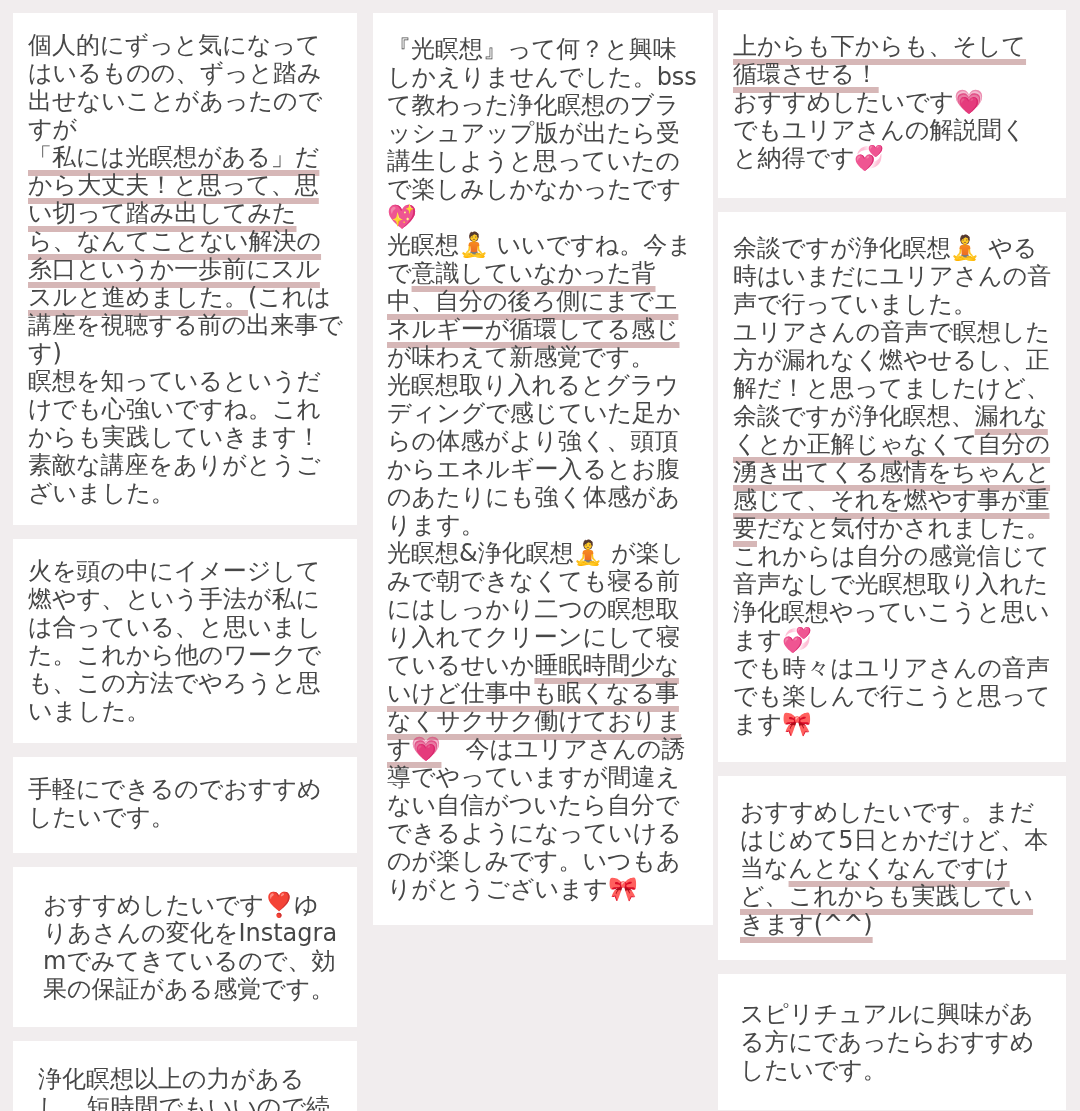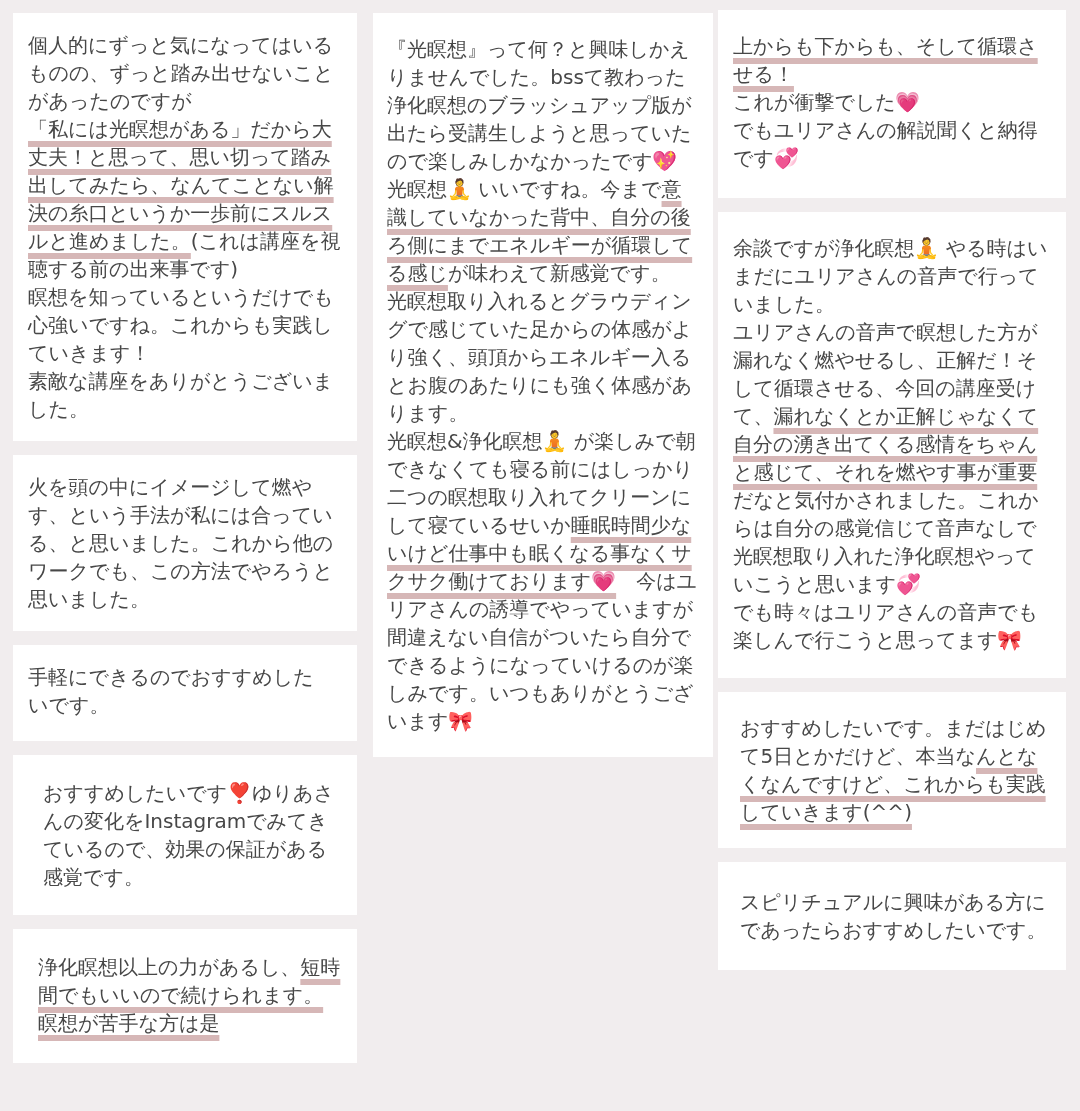--- a/index.html
+++ b/index.html
@@ -16,21 +16,21 @@
     font-family:"DejaVu Sans","Liberation Sans",sans-serif;
   }
   .col{position:absolute;}
   #col-left{left:13px;top:13px;width:344px;}
   #col-middle{left:373px;top:13px;width:340px;}
   #col-right{left:718px;top:10px;width:348px;}
   .card{
     background:var(--card);
     margin-bottom:14px;
     padding:18px 14px 18px 15px;
-    font-size:20px;
+    font-size:24px;
     line-height:28px;
     color:var(--text);
     letter-spacing:0;
     word-break:break-all;
     overflow-wrap:anywhere;
   }
   .u{
     text-decoration:underline;
     text-decoration-color:var(--ul);
     text-decoration-thickness:6px;
@@ -46,18 +46,18 @@
       <div class="card"><span>個人的にずっと気になってはいるものの、ずっと踏み出せないことがあったのですが</span><br><span class="u">「私には光瞑想がある」だから大丈夫！と思って、思い切って踏み出してみたら、なんてことない解決の糸口というか一歩前にスルスルと進めました。</span><span>(これは講座を視聴する前の出来事です)</span><br><span>瞑想を知っているというだけでも心強いですね。これからも実践していきます！</span><br><span>素敵な講座をありがとうございました。</span></div>
       <div class="card"><span>火を頭の中にイメージして燃やす、という手法が私には合っている、と思いました。これから他のワークでも、この方法でやろうと思いました。</span></div>
       <div class="card" style="padding: 18px 32px 22px 15px;"><span>手軽にできるのでおすすめしたいです。</span></div>
       <div class="card" style="padding: 24px 14px 24px 30px;"><span>おすすめしたいです❣️ゆりあさんの変化をInstagramでみてきているので、効果の保証がある感覚です。</span></div>
       <div class="card" style="padding: 24px 14px 26px 25px;"><span>浄化瞑想以上の力があるし、</span><span class="u">短時間でもいいので続けられます。瞑想が苦手な方は是</span></div>
     </div>
   <div id="col-middle" class="col">
       <div class="card" style="padding: 22px 12px 22px 14px;"><span>『光瞑想』って何？と興味しかえりませんでした。bssて教わった浄化瞑想のブラッシュアップ版が出たら受講生しようと思っていたので楽しみしかなかったです💖</span><br><span>光瞑想🧘 いいですね。今まで</span><span class="u">意識していなかった背中、自分の後ろ側にまでエネルギーが循環してる感じ</span><span>が味わえて新感覚です。</span><br><span>光瞑想取り入れるとグラウディングで感じていた足からの体感がより強く、頭頂からエネルギー入るとお腹のあたりにも強く体感があります。</span><br><span>光瞑想&amp;浄化瞑想🧘 が楽しみで朝できなくても寝る前にはしっかり二つの瞑想取り入れてクリーンにして寝ているせいか</span><span class="u">睡眠時間少ないけど仕事中も眠くなる事なくサクサク働けております💗</span><span>　今はユリアさんの誘導でやっていますが間違えない自信がついたら自分でできるようになっていけるのが楽しみです。いつもありがとうございます🎀</span></div>
     </div>
   <div id="col-right" class="col">
-      <div class="card" style="padding: 22px 20px 26px 15px;"><span class="u">上からも下からも、そして循環させる！</span><br><span>これが衝撃でした💗</span><br><span>でもユリアさんの解説聞くと納得です💞</span></div>
-      <div class="card" style="padding: 22px 14px 24px 15px; margin-top: 14px;"><span>余談ですが浄化瞑想🧘 やる時はいまだにユリアさんの音声で行っていました。</span><br><span>ユリアさんの音声で瞑想した方が漏れなく燃やせるし、正解だ！そして循環させる、今回の講座受けて、</span><span class="u">漏れなくとか正解じゃなくて自分の湧き出てくる感情をちゃんと感じて、それを燃やす事が重要</span><span>だなと気付かされました。これからは自分の感覚信じて音声なしで光瞑想取り入れた浄化瞑想やっていこうと思います💞</span><br><span>でも時々はユリアさんの音声でも楽しんで行こうと思ってます🎀</span></div>
+      <div class="card" style="padding: 22px 20px 26px 15px;"><span class="u">上からも下からも、そして循環させる！</span><br><span>おすすめしたいです💗</span><br><span>でもユリアさんの解説聞くと納得です💞</span></div>
+      <div class="card" style="padding: 22px 14px 24px 15px; margin-top: 14px;"><span>余談ですが浄化瞑想🧘 やる時はいまだにユリアさんの音声で行っていました。</span><br><span>ユリアさんの音声で瞑想した方が漏れなく燃やせるし、正解だ！と思ってましたけど、余談ですが浄化瞑想、</span><span class="u">漏れなくとか正解じゃなくて自分の湧き出てくる感情をちゃんと感じて、それを燃やす事が重要</span><span>だなと気付かされました。これからは自分の感覚信じて音声なしで光瞑想取り入れた浄化瞑想やっていこうと思います💞</span><br><span>でも時々はユリアさんの音声でも楽しんで行こうと思ってます🎀</span></div>
       <div class="card" style="padding: 22px 14px 22px 22px;"><span>おすすめしたいです。まだはじめて5日とかだけど、本当な</span><span class="u">んとなくなんですけど、これからも実践していきます(^^)</span></div>
       <div class="card" style="padding: 26px 14px 26px 22px;"><span>スピリチュアルに興味がある方にであったらおすすめしたいです。</span></div>
     </div>
 </div>
 
 </body></html>

